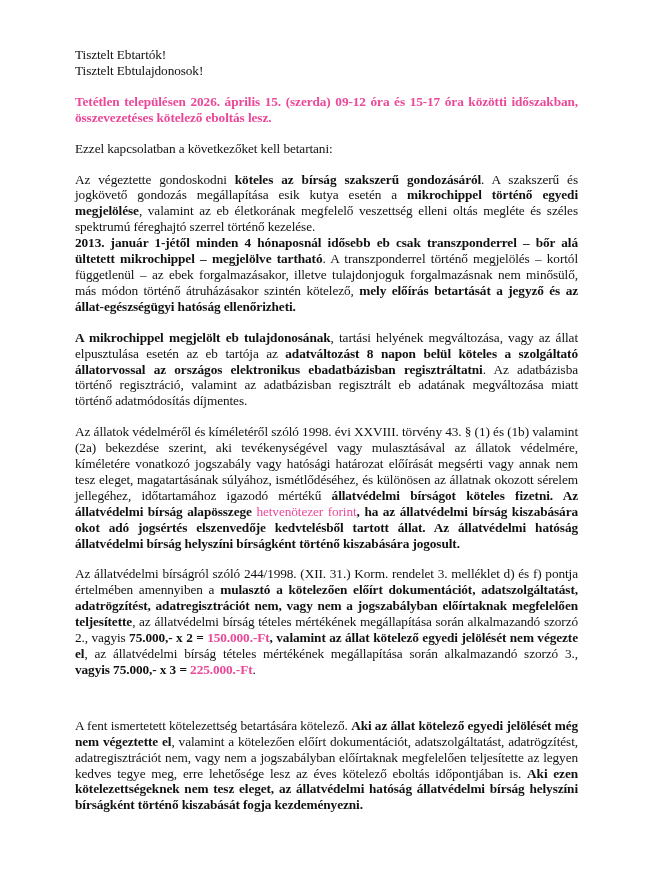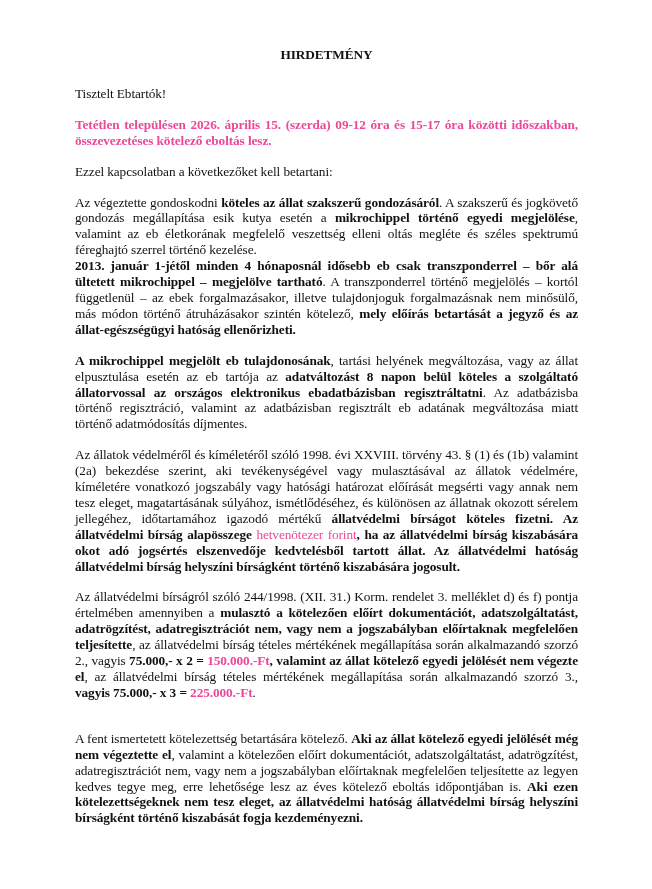--- a/index.html
+++ b/index.html
@@ -7,37 +7,37 @@
   .page {
     position: absolute; left: 75px; top: 47px; width: 503px;
     font-family: "Liberation Serif", serif; font-size: 13.3px; line-height: 15.9px;
     color: #111111; letter-spacing: -0.1px;
   }
   .title { text-align: center; font-weight: bold; margin: 0 0 23px 0; font-size: 13.3px; }
   p { margin: 0 0 15px 0; text-align: justify; }
   .greet { margin-bottom: 15px; font-weight: normal; }
   .red { color: #ec4899; }
   b { font-weight: bold; }
-  .gap-lg { margin-bottom: 30px; }
+  .gap-lg { margin-bottom: 40px; }
 </style>
 </head>
 <body>
 
 <div class="page">
-  <div class="title">HIRDETMÉNY</div>
 
   <div class="greet">
     <div>Tisztelt Ebtartók!</div>
+    <div>Tisztelt Ebtulajdonosok!</div>
   </div>
 
   <p class="red" style="font-weight:bold;">Tetétlen településen 2026. április 15. (szerda) 09-12 óra és 15-17 óra közötti időszakban, összevezetéses kötelező eboltás lesz.</p>
 
   <p style="font-weight:normal;">Ezzel kapcsolatban a következőket kell betartani:</p>
 
-  <p style="margin-bottom:0;"><span>Az végeztette gondoskodni </span><b>köteles az állat szakszerű gondozásáról</b><span>. A szakszerű és jogkövető gondozás megállapítása esik kutya esetén a </span><b>mikrochippel történő egyedi megjelölése</b><span>, valamint az eb életkorának megfelelő veszettség elleni oltás megléte és széles spektrumú féreghajtó szerrel történő kezelése.</span></p>
+  <p style="margin-bottom:0;"><span>Az végeztette gondoskodni </span><b>köteles az bírság szakszerű gondozásáról</b><span>. A szakszerű és jogkövető gondozás megállapítása esik kutya esetén a </span><b>mikrochippel történő egyedi megjelölése</b><span>, valamint az eb életkorának megfelelő veszettség elleni oltás megléte és széles spektrumú féreghajtó szerrel történő kezelése.</span></p>
 
   <p><b>2013. január 1-jétől minden 4 hónaposnál idősebb eb csak transzponderrel – bőr alá ültetett mikrochippel – megjelölve tartható</b><span>. A transzponderrel történő megjelölés – kortól függetlenül – az ebek forgalmazásakor, illetve tulajdonjoguk forgalmazásnak nem minősülő, más módon történő átruházásakor szintén kötelező, </span><b>mely előírás betartását a jegyző és az állat-egészségügyi hatóság ellenőrizheti.</b></p>
 
   <p><b>A mikrochippel megjelölt eb tulajdonosának</b><span>, tartási helyének megváltozása, vagy az állat elpusztulása esetén az eb tartója az </span><b>adatváltozást 8 napon belül köteles a szolgáltató állatorvossal az országos elektronikus ebadatbázisban regisztráltatni</b><span>. Az adatbázisba történő regisztráció, valamint az adatbázisban regisztrált eb adatának megváltozása miatt történő adatmódosítás díjmentes.</span></p>
 
 
   <p><span>Az állatok védelméről és kíméletéről szóló 1998. évi XXVIII. törvény 43. § (1) és (1b) valamint (2a) bekezdése szerint, aki tevékenységével vagy mulasztásával az állatok védelmére, kíméletére vonatkozó jogszabály vagy hatósági határozat előírását megsérti vagy annak nem tesz eleget, magatartásának súlyához, ismétlődéséhez, és különösen az állatnak okozott sérelem jellegéhez, időtartamához igazodó mértékű </span><b>állatvédelmi bírságot köteles fizetni. Az állatvédelmi bírság alapösszege </b><span class="red">hetvenötezer forint</span><b>, ha az állatvédelmi bírság kiszabására okot adó jogsértés elszenvedője kedvtelésből tartott állat. Az állatvédelmi hatóság állatvédelmi bírság helyszíni bírságként történő kiszabására jogosult.</b></p>
 
   <p class="gap-lg"><span>Az állatvédelmi bírságról szóló 244/1998. (XII. 31.) Korm. rendelet 3. melléklet d) és f) pontja értelmében amennyiben a </span><b>mulasztó a kötelezően előírt dokumentációt, adatszolgáltatást, adatrögzítést, adatregisztrációt nem, vagy nem a jogszabályban előírtaknak megfelelően teljesítette</b><span>, az állatvédelmi bírság tételes mértékének megállapítása során alkalmazandó szorzó 2., vagyis </span><b>75.000,- x 2 = </b><b class="red">150.000.-Ft</b><b>, valamint az állat kötelező egyedi jelölését nem végezte el</b><span>, az állatvédelmi bírság tételes mértékének megállapítása során alkalmazandó szorzó 3., </span><b>vagyis 75.000,- x 3 = </b><b class="red">225.000.-Ft</b><span>.</span></p>
 

